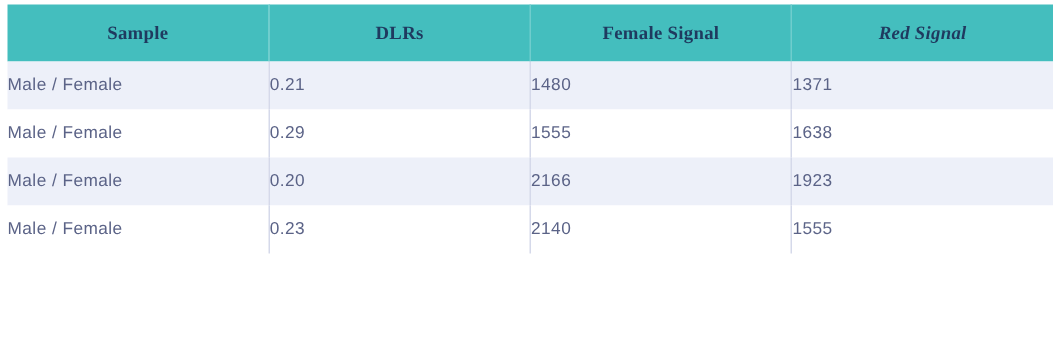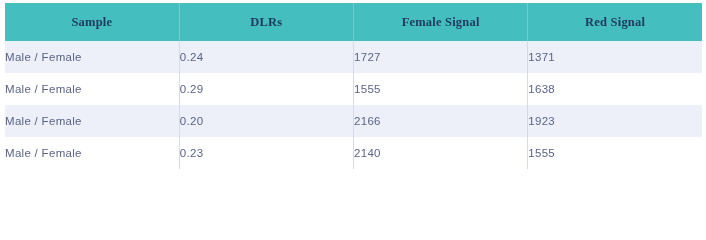--- a/index.html
+++ b/index.html
@@ -45,20 +45,21 @@
     vertical-align: middle;
     font-family: "Liberation Serif", "DejaVu Serif", serif;
     font-weight: bold;
     font-size: 12.5px;
     letter-spacing: 0.2px;
     color: #1f3a5f;
     border-right: 1px solid #6fcdcd;
   }
   thead th:last-child {
     border-right: none;
+    font-style: italic;
   }
 
   
   tbody td {
     height: 32px;
     padding: 0;
     margin: 0;
     text-align: left;
     vertical-align: middle;
     font-family: "Liberation Sans", sans-serif;
@@ -90,22 +91,22 @@
       <tr>
         <th>Sample</th>
         <th>DLRs</th>
         <th>Female Signal</th>
         <th>Red Signal</th>
       </tr>
     </thead>
     <tbody>
       <tr class="row-odd">
         <td>Male / Female</td>
-        <td>0.24</td>
-        <td>1727</td>
+        <td>0.21</td>
+        <td>1480</td>
         <td>1371</td>
       </tr>
       <tr class="row-even">
         <td>Male / Female</td>
         <td>0.29</td>
         <td>1555</td>
         <td>1638</td>
       </tr>
       <tr class="row-odd">
         <td>Male / Female</td>

